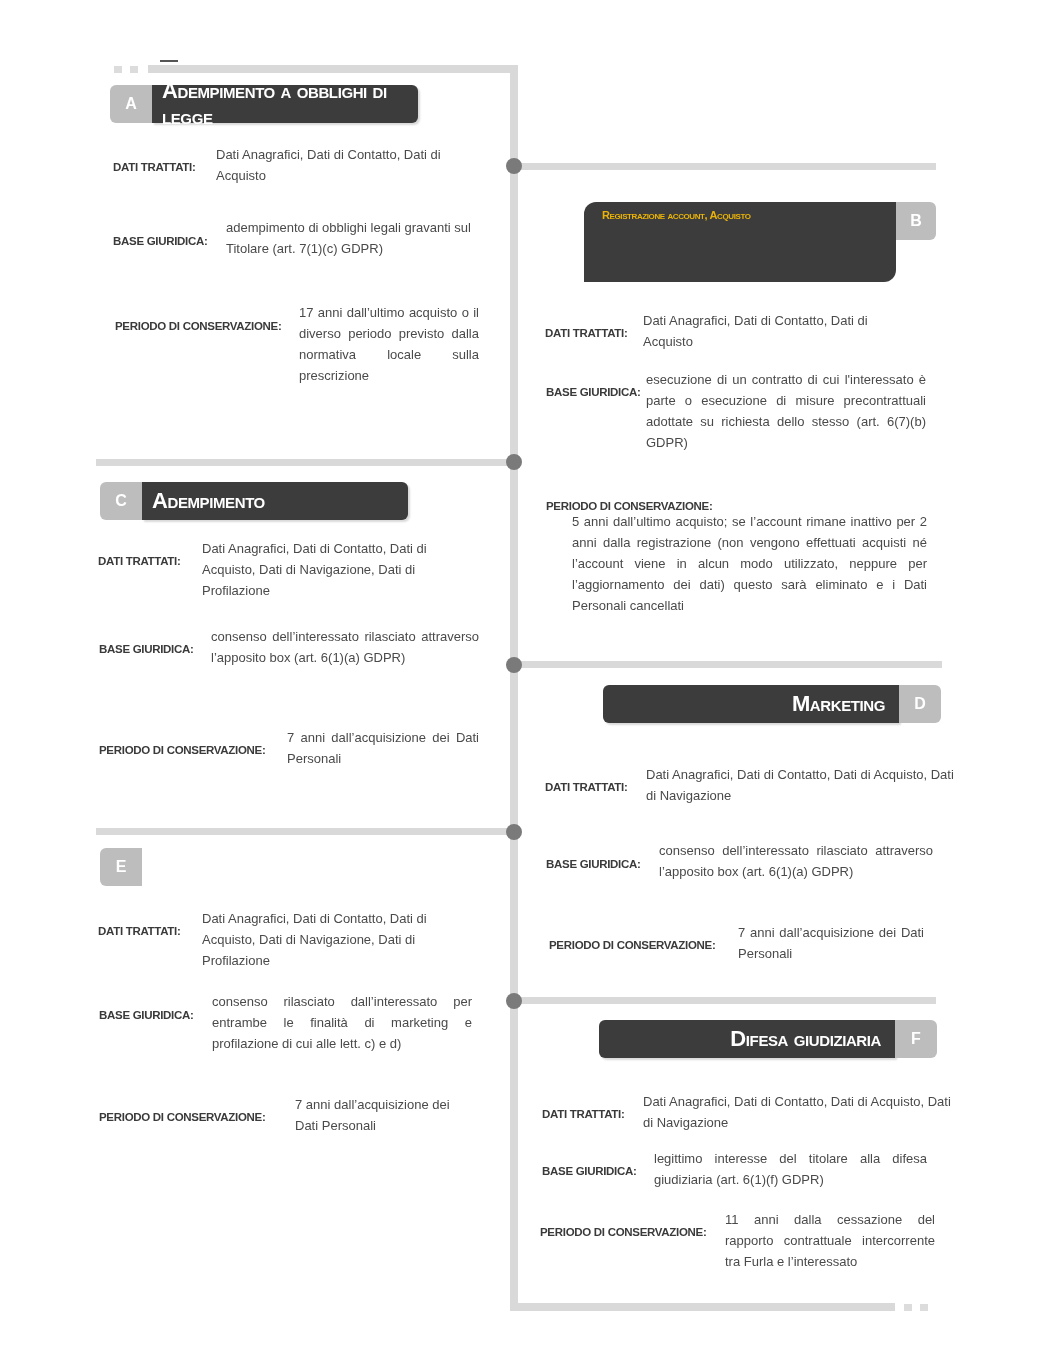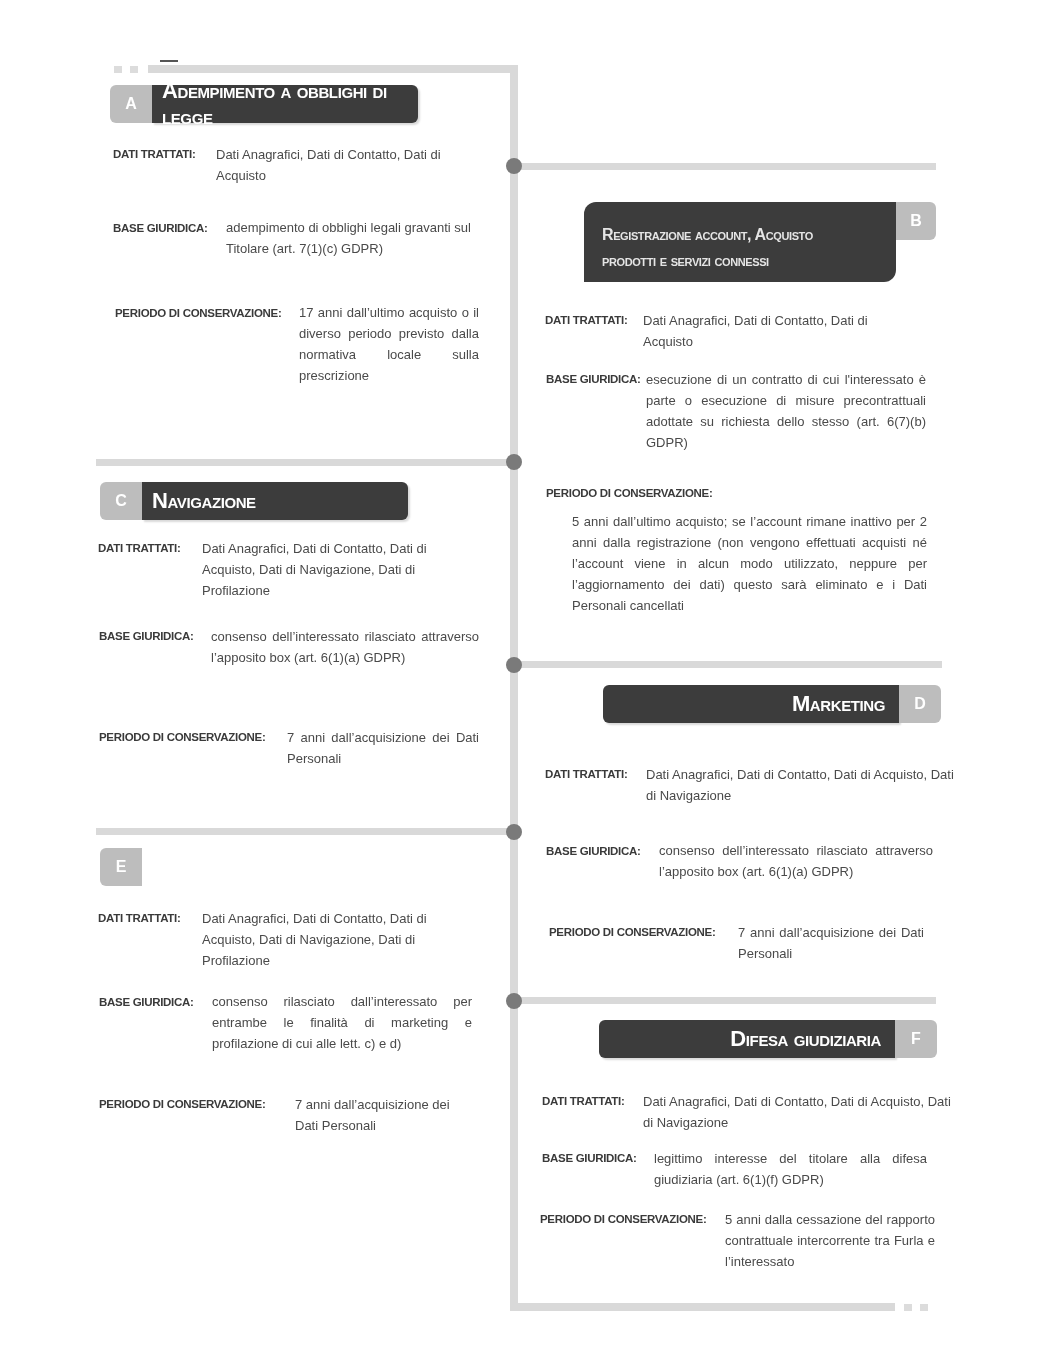--- a/index.html
+++ b/index.html
@@ -15,28 +15,28 @@
               font-variant:small-caps; letter-spacing:-0.4px; font-size:22px; }
   .hdr .letter { background:#bdbdbd; color:#fff; font-weight:bold; font-size:16px;
                  display:flex; align-items:center; justify-content:center; width:42px; }
   .hdr.left .letter { border-radius:6px 0 0 6px; }
   .hdr.left .bar { border-radius:0 6px 6px 0; padding-left:10px; flex:1; box-shadow:2px 2px 2px rgba(0,0,0,0.15); }
   .hdr.right .letter { border-radius:0 6px 6px 0; }
   .hdr.right .bar { border-radius:6px 0 0 6px; padding-right:14px; justify-content:flex-end; flex:1; box-shadow:2px 2px 2px rgba(0,0,0,0.15);padding-left:39px; }
 
   .hdr-b { position:absolute; left:584px; top:202px; width:352px; height:80px; }
   .hdr-b .bar { position:absolute; left:0; top:0; width:312px; height:80px; background:#3c3c3c;
-                border-radius:12px 0 12px 0; color:#e5e5e5; font-weight:bold; font-variant:small-caps;
-                font-size:16px; letter-spacing:-0.4px; line-height:26px; padding:20px 0 0 18px; box-sizing:border-box; }
+                border-radius:12px 0 12px 0; color:#eab308; font-weight:bold; font-variant:small-caps;
+                font-size:11px; letter-spacing:-0.4px; line-height:26px; padding:0 0 0 18px; box-sizing:border-box; }
   .hdr-b .letter { position:absolute; left:312px; top:0; width:40px; height:38px; background:#bdbdbd;
                    border-radius:0 6px 6px 0; color:#fff; font-weight:bold; font-size:16px;
                    display:flex; align-items:center; justify-content:center; }
 
   .lbl { position:absolute; font-size:11.5px; font-weight:bold; color:#3a3a3a; letter-spacing:-0.3px;
-         font-variant:small-caps; text-transform:uppercase; white-space:nowrap; }
+         font-variant:small-caps; text-transform:uppercase; white-space:nowrap;margin-top:13px; }
   .val { position:absolute; font-size:13px; line-height:21px; color:#4a4a4a; }
   .just { text-align:justify; text-align-last:left; }
 </style>
 </head>
 <body>
 
 <div>
   <div class="sq" style="left:114px;top:66px;"></div>
   <div class="sq" style="left:130px;top:66px;"></div>
   <div class="abs" style="left:160px;top:60px;width:18px;height:2px;background:#555;"></div>
@@ -72,36 +72,35 @@
   <div class="lbl" style="left:113px;top:222px;">Base giuridica:</div>
   <div class="val" style="left:226px;top:217px;width:256px;">adempimento di obblighi legali gravanti sul Titolare (art. 7(1)(c) GDPR)</div>
   <div class="lbl" style="left:115px;top:307px;">Periodo di conservazione:</div>
   <div class="val just" style="left:299px;top:302px;width:180px;">17 anni dall’ultimo acquisto o il diverso periodo previsto dalla normativa locale sulla prescrizione</div>
 </section>
 
 <section>
   <div class="hdr-b">
     <div class="bar">
       <div>Registrazione account, Acquisto</div>
-      <div>prodotti e servizi connessi</div>
     </div>
     <div class="letter">B</div>
   </div>
   <div class="lbl" style="left:545px;top:314px;">Dati trattati:</div>
   <div class="val" style="left:643px;top:310px;width:270px;">Dati Anagrafici, Dati di Contatto, Dati di Acquisto</div>
   <div class="lbl" style="left:546px;top:373px;">Base giuridica:</div>
   <div class="val just" style="left:646px;top:369px;width:280px;">esecuzione di un contratto di cui l'interessato è parte o esecuzione di misure precontrattuali adottate su richiesta dello stesso (art. 6(7)(b) GDPR)</div>
   <div class="lbl" style="left:546px;top:487px;">Periodo di conservazione:</div>
   <div class="val just" style="left:572px;top:511px;width:355px;">5 anni dall’ultimo acquisto; se l’account rimane inattivo per 2 anni dalla registrazione (non vengono effettuati acquisti né l’account viene in alcun modo utilizzato, neppure per l’aggiornamento dei dati) questo sarà eliminato e i Dati Personali cancellati</div>
 </section>
 
 <section>
   <div class="hdr left" style="left:100px;top:482px;width:308px;">
     <div class="letter">C</div>
-    <div class="bar">Navigazione</div>
+    <div class="bar">Adempimento</div>
   </div>
   <div class="lbl" style="left:98px;top:542px;">Dati trattati:</div>
   <div class="val" style="left:202px;top:538px;width:262px;">Dati Anagrafici, Dati di Contatto, Dati di Acquisto, Dati di Navigazione, Dati di Profilazione</div>
   <div class="lbl" style="left:99px;top:630px;">Base giuridica:</div>
   <div class="val just" style="left:211px;top:626px;width:268px;">consenso dell’interessato rilasciato attraverso l’apposito box (art. 6(1)(a) GDPR)</div>
   <div class="lbl" style="left:99px;top:731px;">Periodo di conservazione:</div>
   <div class="val just" style="left:287px;top:727px;width:192px;">7 anni dall’acquisizione dei Dati Personali</div>
 </section>
 
 <section>
@@ -132,14 +131,14 @@
 <section>
   <div class="hdr right" style="left:599px;top:1020px;width:338px;text-align:right;">
     <div class="bar">Difesa giudiziaria</div>
     <div class="letter">F</div>
   </div>
   <div class="lbl" style="left:542px;top:1095px;">Dati trattati:</div>
   <div class="val" style="left:643px;top:1091px;width:318px;">Dati Anagrafici, Dati di Contatto, Dati di Acquisto, Dati di Navigazione</div>
   <div class="lbl" style="left:542px;top:1152px;">Base giuridica:</div>
   <div class="val just" style="left:654px;top:1148px;width:273px;">legittimo interesse del titolare alla difesa giudiziaria (art. 6(1)(f) GDPR)</div>
   <div class="lbl" style="left:540px;top:1213px;">Periodo di conservazione:</div>
-  <div class="val just" style="left:725px;top:1209px;width:210px;">5 anni dalla cessazione del rapporto contrattuale intercorrente tra Furla e l’interessato</div>
+  <div class="val just" style="left:725px;top:1209px;width:210px;">11 anni dalla cessazione del rapporto contrattuale intercorrente tra Furla e l’interessato</div>
 </section>
 
 </body></html>

